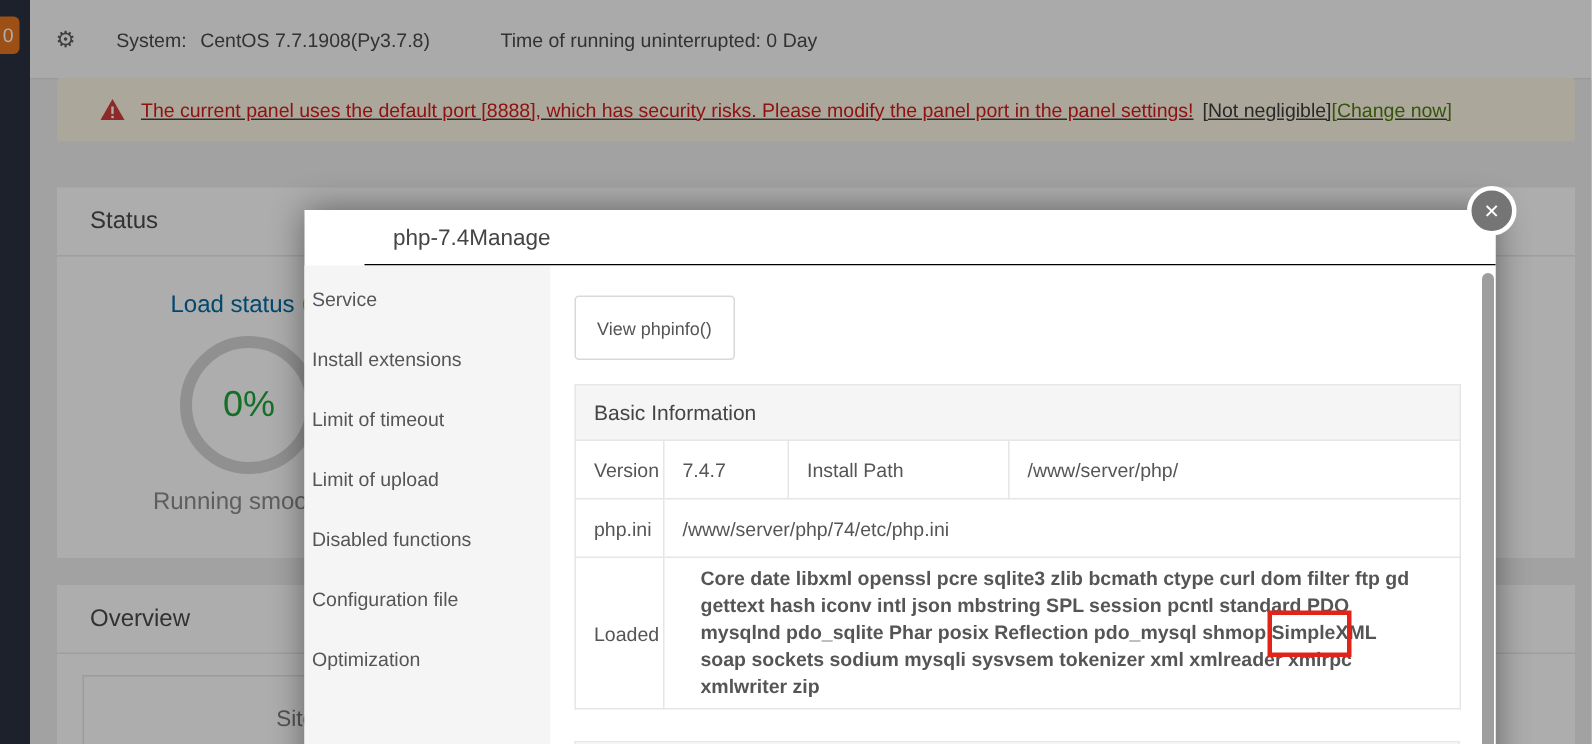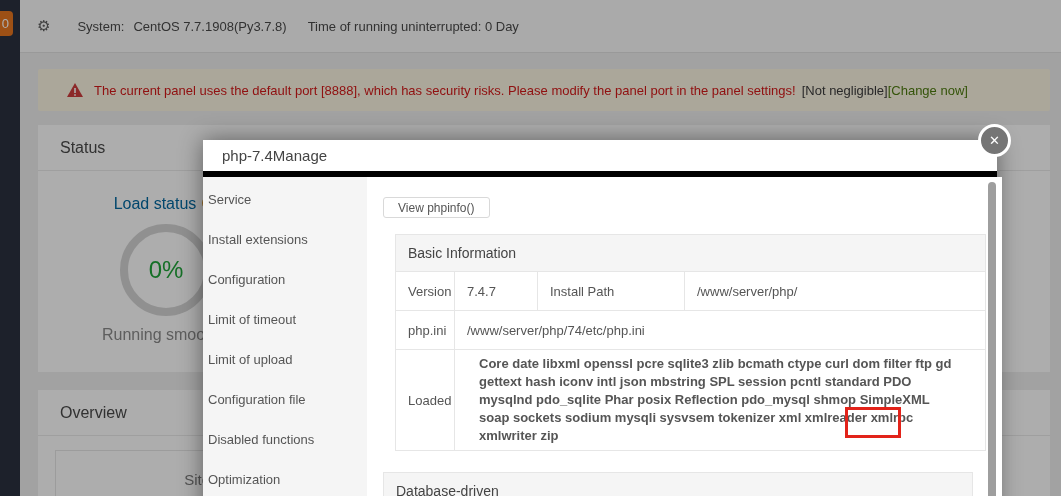--- a/index.html
+++ b/index.html
@@ -20,26 +20,26 @@
   }
 
   .topbar {
     position:absolute; left:20px; top:0; width:1041px; height:53px;
     background:#fbfbfb; border-bottom:1px solid #e2e2e2;
     display:flex; align-items:center; font-size:13px; color:#4a4a4a; z-index:1;
   }
   .gear { margin-left:17px; font-size:15px; color:#5f5f5f; }
   .sys-label { margin-left:27px; }
   .sys-value { margin-left:9px; }
-  .uptime { margin-left:21px; }
+  .uptime { margin-left:47px; }
 
   .warning-banner {
-    position:absolute; left:38px; top:69px; width:1012px; height:42px;
+    position:absolute; left:38px; top:52px; width:1012px; height:42px;
     background:#fdf6e3; border-radius:2px;
-    display:flex; align-items:center; font-size:13px; z-index:1;
+    display:flex; align-items:center; font-size:13px; z-index:1;text-decoration:underline;
   }
   .warn-icon { margin-left:28px; display:inline-flex; }
   .warn-msg { color:#d41a1a; margin-left:10px; }
   .warn-sev { color:#3c3c3c; margin-left:6px; }
   .warn-action { color:#4d7c0f; margin-left:0; cursor:pointer; }
 
   .status-panel {
     position:absolute; left:38px; top:125px; width:1012px; height:247px;
     background:#ffffff; z-index:1;
   }
@@ -76,43 +76,43 @@
 
   
   .overlay { position:absolute; inset:0; background:rgba(0,0,0,0.32); z-index:5; }
 
   
   .modal {
     position:absolute; left:203px; top:140px; width:794px; height:400px;
     background:#fff; z-index:10; box-shadow:0 0 22px rgba(0,0,0,0.45);
   }
   .modal-header {
-    height:37px; border-bottom:6px solid #000000; background:#fff;
+    height:37px; border-bottom:1px solid #000000; background:#fff;
     display:flex; align-items:center; padding-left:19px;
-    font-size:15px; color:#444;
+    font-size:15px; color:#444;margin-left:40px;
   }
   .close-btn {
     position:absolute; top:-16px; right:-14px; width:33px; height:33px;
     border-radius:50%; background:#757575; border:3px solid #fff;
     color:#fff; display:flex; align-items:center; justify-content:center;
     font-size:13px; cursor:pointer; z-index:12;
   }
   .modal-body { display:flex; height:363px; }
   .modal-nav { width:164px; background:#f5f5f5; padding-top:3px; flex:none; }
   .nav-item { height:40px; line-height:40px; padding-left:5px; font-size:13px; color:#555; cursor:pointer; }
   .modal-content { flex:1; background:#fff; padding:20px 16px 0 16px; }
 
   .phpinfo-btn {
-    height:21px; padding:0 14px; background:#fff;
+    height:43px; padding:0 14px; background:#fff;
     border:1px solid #d9d9d9; border-radius:3px;
     font-size:12px; color:#555; cursor:pointer;
     font-family:"Liberation Sans", sans-serif;
   }
 
-  table.info-table { margin-top:16px; width:590px; border-collapse:collapse; font-size:13px; color:#555; table-layout:fixed;margin-left:12px; }
+  table.info-table { margin-top:16px; width:590px; border-collapse:collapse; font-size:13px; color:#555; table-layout:fixed; }
   .info-table th, .info-table td { border:1px solid #e6e6e6; text-align:left; font-weight:normal; }
   .info-table th.section-head { background:#f5f5f5; height:37px; padding-left:12px; font-size:14px; color:#444; }
   .info-table td { padding:10px 12px; height:39px; }
   .info-table td.loaded-cell { padding:5px 24px; line-height:18px; height:80px;font-weight:bold; }
 
   .db-section { margin-top:21px; width:590px; border:1px solid #e6e6e6; border-bottom:none; }
   .db-head { height:36px; line-height:36px; background:#f5f5f5; padding-left:12px; font-size:14px; color:#444; border-bottom:1px solid #e6e6e6; }
 
   .red-annotation { position:absolute; left:642px; top:267px; width:56px; height:31px; border:3px solid #e2231a; z-index:20; pointer-events:none; }
   .scroll-thumb { position:absolute; right:1px; top:42px; width:8px; height:358px; background:#9e9e9e; border-radius:4px; z-index:15; }
@@ -166,25 +166,24 @@
 <div class="overlay"></div>
 
 <div class="modal">
   <div class="close-btn">✕</div>
   <div class="modal-header">php-7.4Manage</div>
 
   <div class="modal-body">
     <div class="modal-nav">
       <div class="nav-item">Service</div>
       <div class="nav-item">Install extensions</div>
-      <div class="nav-item">Configuration</div>
       <div class="nav-item">Limit of timeout</div>
       <div class="nav-item">Limit of upload</div>
+      <div class="nav-item">Disabled functions</div>
       <div class="nav-item">Configuration file</div>
-      <div class="nav-item">Disabled functions</div>
       <div class="nav-item">Optimization</div>
     </div>
 
     <div class="modal-content">
       <button class="phpinfo-btn">View phpinfo()</button>
 
       <table class="info-table">
         <colgroup>
             <col style="width:59px">
             <col style="width:83px">

